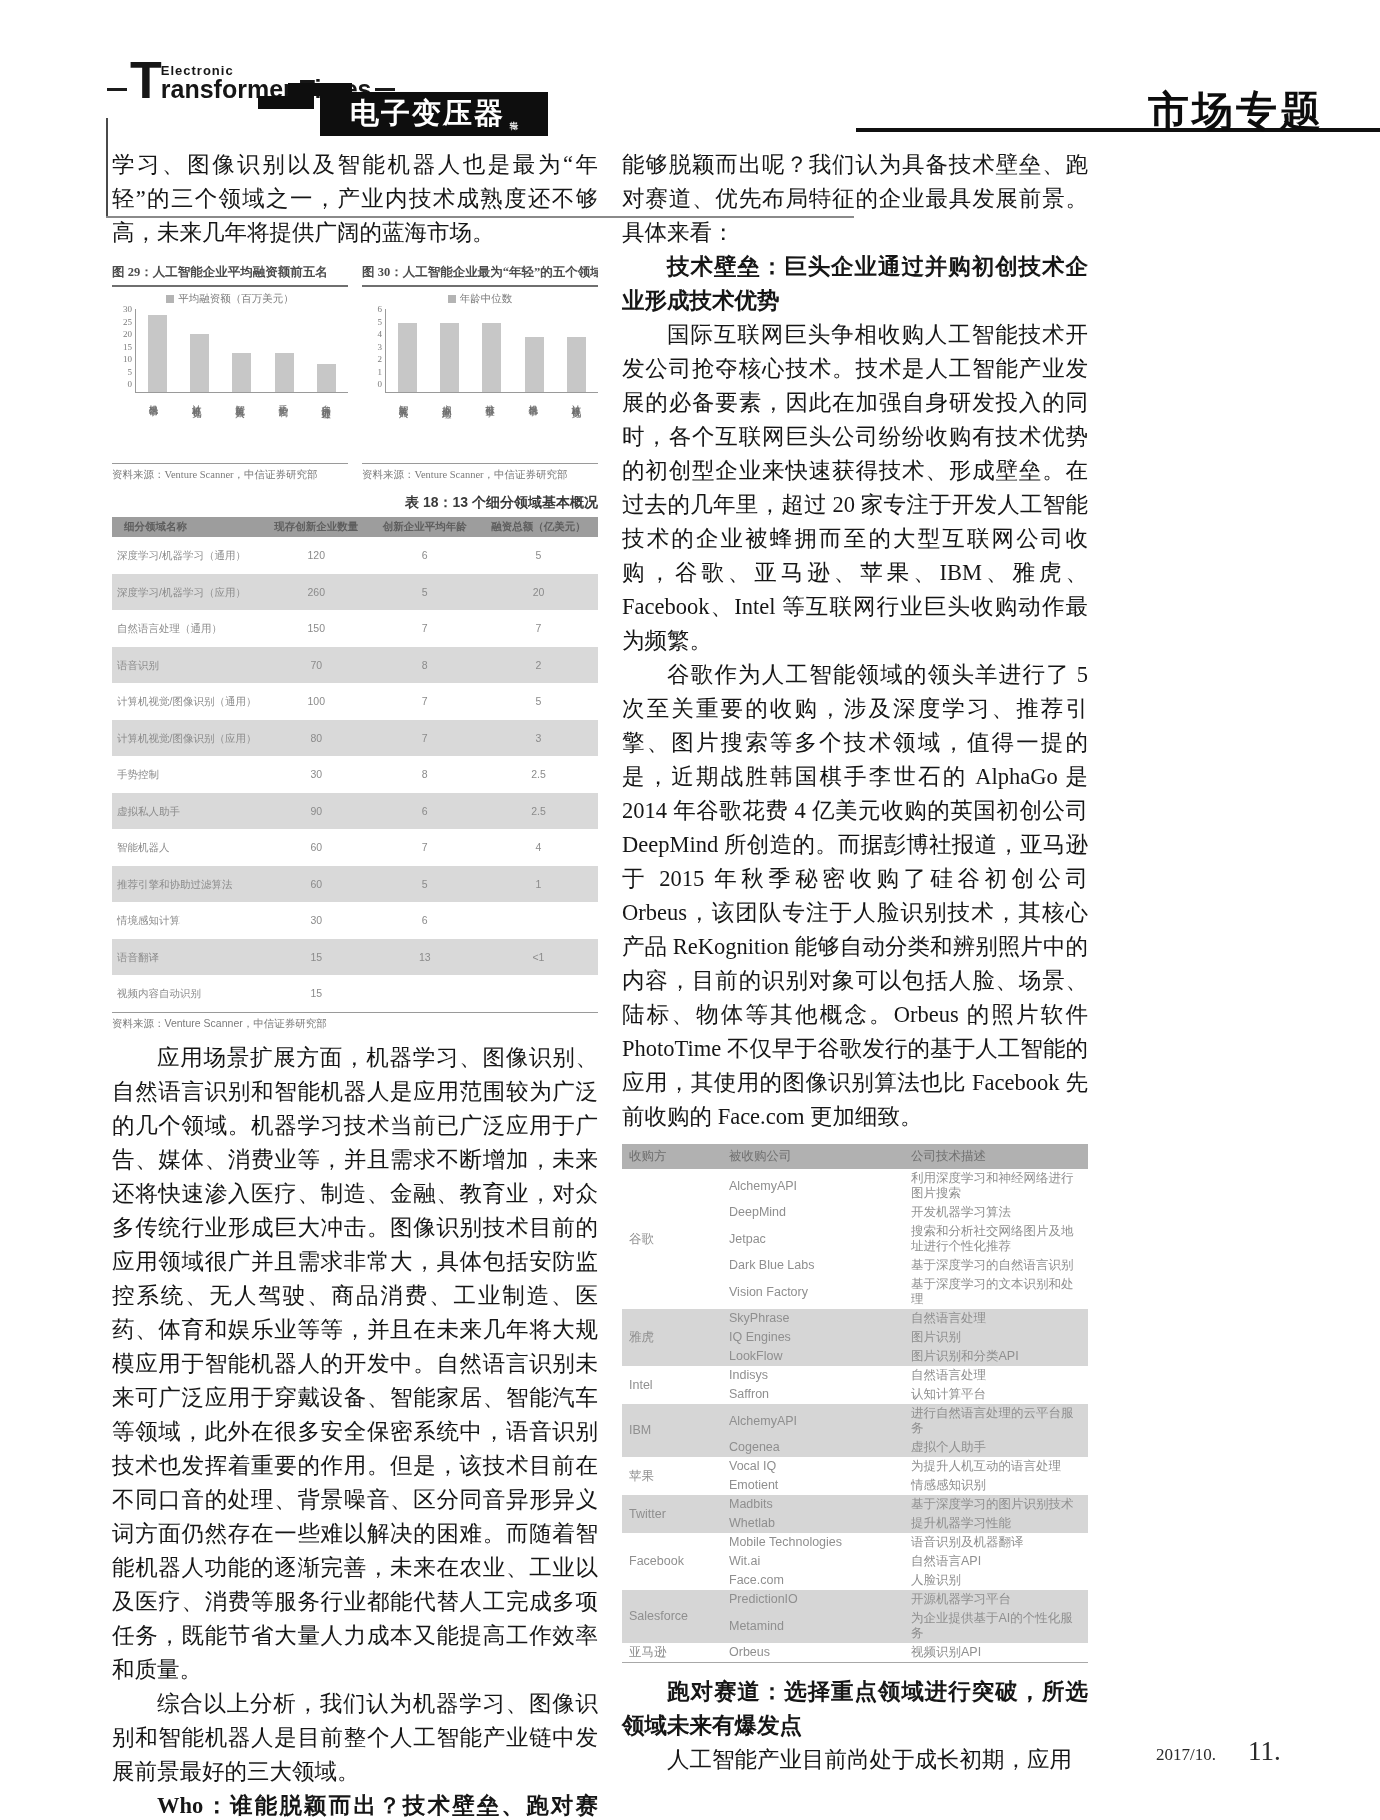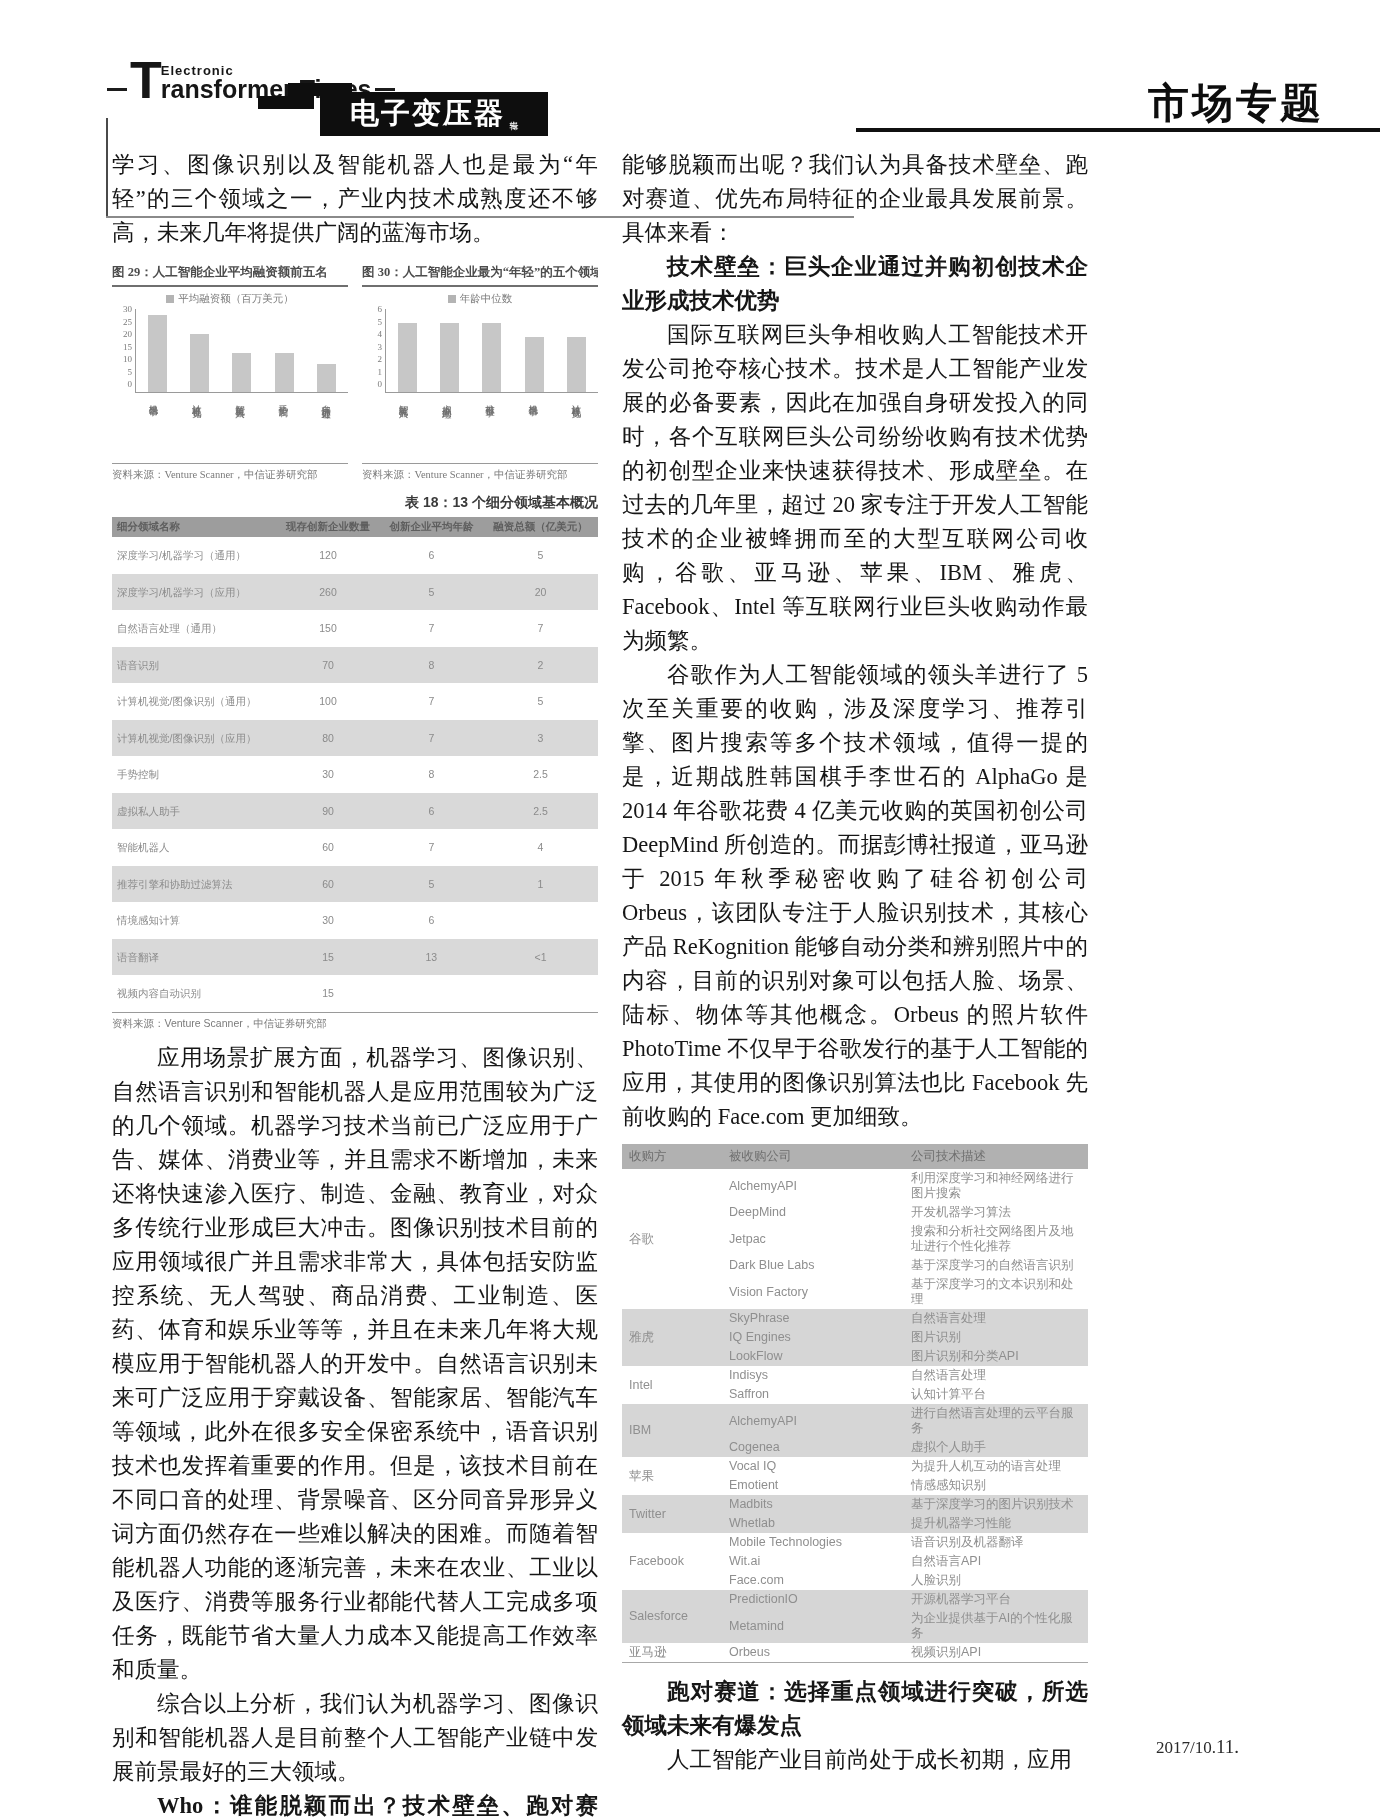--- a/index.html
+++ b/index.html
@@ -21,21 +21,21 @@
   .header-rule-right{position:absolute;left:856px;top:128px;width:524px;height:4px;background:#101010;}
 
   .cn-logo{position:absolute;left:320px;top:92px;width:228px;height:44px;background:#0e0e0e;
            display:flex;align-items:center;justify-content:center;}
   .cn-logo::before{content:"";position:absolute;left:-62px;top:4px;width:56px;height:13px;background:#0e0e0e;}
   .cn-logo::after{content:"";position:absolute;left:-32px;top:-9px;width:64px;height:13px;background:#0e0e0e;}
   .cn-logo-main{color:#fff;font-family:"Liberation Sans","DejaVu Sans",sans-serif;
                 font-weight:bold;font-size:29px;letter-spacing:2px;}
   .cn-logo-sub{color:#fff;font-family:"Liberation Sans","DejaVu Sans",sans-serif;
                font-size:9px;writing-mode:vertical-rl;text-orientation:upright;margin-left:4px;line-height:9px;}
-  .section-title{position:absolute;left:1148px;top:76px;font-family:"Liberation Sans","DejaVu Sans",sans-serif;
+  .section-title{position:absolute;left:1148px;top:84px;font-family:"Liberation Sans","DejaVu Sans",sans-serif;
                  font-weight:bold;font-size:41px;letter-spacing:3px;color:#0d0d0d;}
 
   
   .col{position:absolute;top:148px;}
   .col-left{left:112px;width:486px;}
   .col-right{left:622px;width:466px;}
   .col p{margin:0;font-size:22.5px;line-height:34px;text-align:justify;}
   .col p.ind{text-indent:2em;}
   .col .subhead{margin:0;font-size:22.5px;line-height:34px;font-weight:bold;text-indent:2em;text-align:justify;}
 
@@ -57,42 +57,42 @@
   .xlabels{display:flex;justify-content:space-around;padding-left:20px;height:64px;margin-top:4px;}
   .xlabel{writing-mode:vertical-rl;text-orientation:upright;font-size:9.5px;line-height:10px;
           color:#6e6e6e;letter-spacing:1px;}
   .fig-source{font-size:10.5px;color:#7a7a7a;border-top:1px solid #9a9a9a;padding-top:4px;margin-top:2px;}
 
   
   .t18-caption{font-family:"Liberation Sans","DejaVu Sans",sans-serif;font-size:14px;font-weight:bold;
                color:#3a3a3a;margin:12px 0 5px 0;text-align:right;}
   table.t18{width:100%;border-collapse:collapse;font-family:"Liberation Sans","DejaVu Sans",sans-serif;
             font-size:10.5px;color:#8b8b8b;}
-  table.t18 th{background:#9d9d9d;color:#5e5e5e;font-weight:bold;padding:3px 5px;text-align:left;}
+  table.t18 th{background:#9d9d9d;color:#5e5e5e;font-weight:bold;padding:3px 12px;text-align:left;}
   table.t18 th.num,table.t18 td.num{text-align:center;}
   table.t18 td{padding:12px 5px;line-height:12.5px;}
   table.t18 tbody tr:nth-child(even){background:#d9d9d9;}
   table.t18 tbody tr:last-child td{border-bottom:1px solid #9a9a9a;}
   .t18-source{font-family:"Liberation Sans","DejaVu Sans",sans-serif;font-size:10.5px;color:#7a7a7a;
               margin-top:4px;}
 
   
   table.acq{width:100%;border-collapse:collapse;font-family:"Liberation Sans","DejaVu Sans",sans-serif;
             font-size:12.5px;color:#8f8f8f;margin:10px 0 12px 0;}
   table.acq th{background:#b1b1b1;color:#6f6f6f;font-weight:normal;text-align:left;padding:4px 7px;}
   table.acq td{padding:2px 7px;line-height:15px;vertical-align:middle;}
   table.acq th:nth-child(1){width:86px;}
   table.acq th:nth-child(2){width:168px;}
   tr.g-odd td{background:#d6d6d6;}
   table.acq tbody tr:last-child td{border-bottom:1px solid #a8a8a8;margin-top:44px;}
 
   
   .footer{position:absolute;left:1156px;top:1736px;color:#2a2a2a;}
   .f-small{font-size:17px;}
-  .f-big{font-size:19px;}
+  .f-big{font-size:27px;margin-left:32px;}
 </style>
 </head>
 <body>
 
 <div class="page">
 
   <div class="brand">
     <span class="brand-dash"></span>
     <span class="brand-t">T</span>
     <span class="brand-text">

